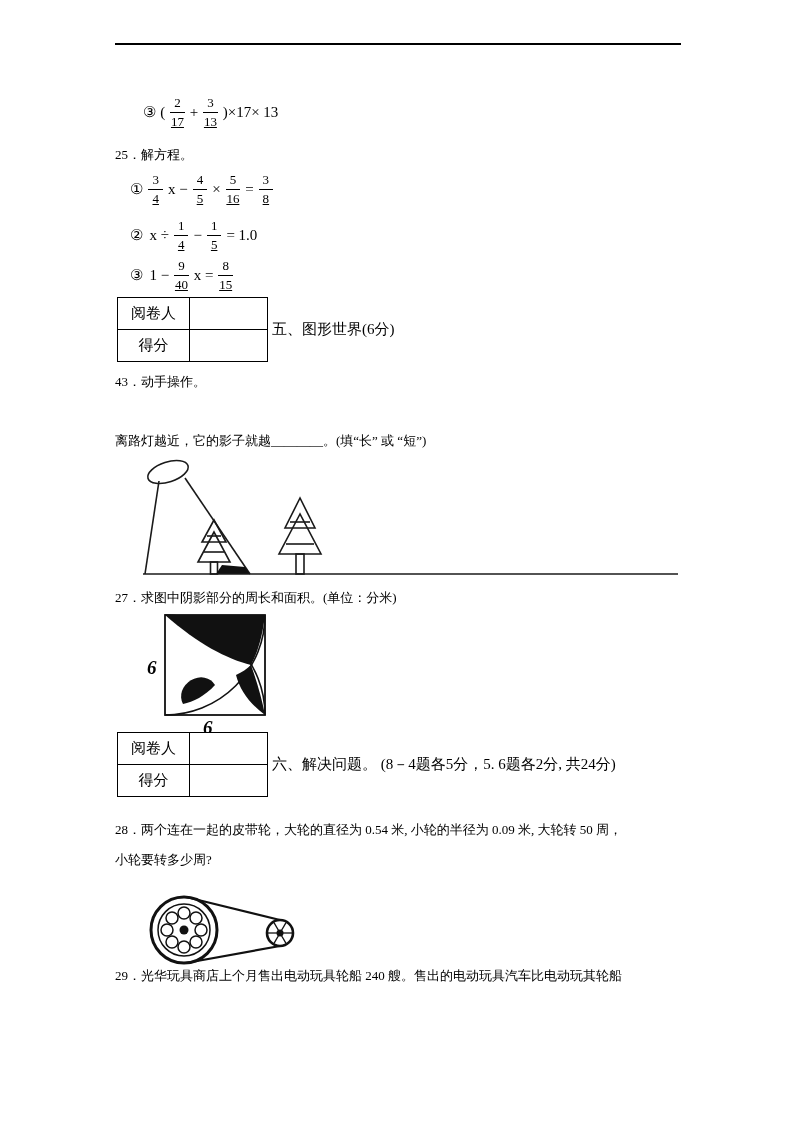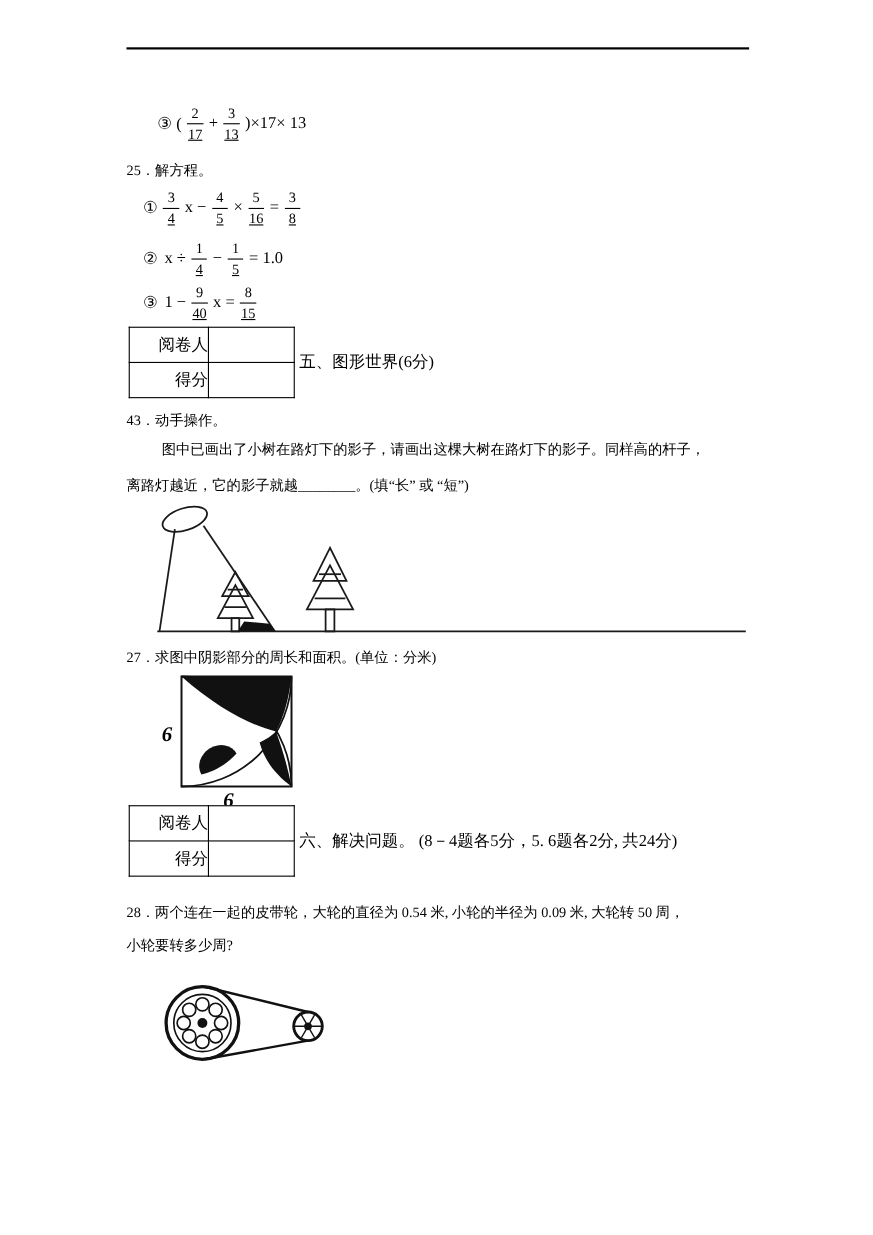--- a/index.html
+++ b/index.html
@@ -20,21 +20,21 @@
   .eq-txt { margin:0 3px; white-space:pre; }
   .frac {
     display:inline-flex; flex-direction:column; align-items:center;
     margin:0 2px; font-size:13px; line-height:1.2;
   }
   .frac .num { border-bottom:1.4px solid #000; padding:0 4px 1px; }
   .frac .den { padding-top:1px;text-decoration:underline; }
 
   table.score { border-collapse:collapse; background:#fff; }
   table.score td { border:1.5px solid #000; height:32px; }
-  td.lbl { width:72px; text-align:right; font-size:15px; }
+  td.lbl { width:72px; text-align:center; font-size:15px; }
   td.blank { width:78px; }
 
   .table-row { display:flex; align-items:center; gap:4px; }
   .section-heading { font-size:15px; white-space:nowrap; }
 
   svg text { font-family:"Liberation Serif","DejaVu Serif",serif; }
 </style>
 </head>
 <body>
 
@@ -117,21 +117,20 @@
       <tr>
         <td class="lbl">得分</td>
         <td class="blank"></td>
       </tr>
     </tbody>
       </table>
     <span class="section-heading">五、图形世界(6分)</span>
   </div>
 
   <div class="abs text" style="left:115px;top:373px">43．动手操作。</div>
-  <div class="abs text" style="left:147px;top:400px">图中已画出了小树在路灯下的影子，请画出这棵大树在路灯下的影子。同样高的杆子，</div>
   <div class="abs text" style="left:115px;top:432px">离路灯越近，它的影子就越________。(填“长” 或 “短”)</div>
 
   <svg class="abs" style="left:138px;top:456px" width="545" height="124" viewBox="0 0 545 124">
     <g stroke="#1a1a1a" fill="none" stroke-width="1.6">
       <ellipse cx="30" cy="16" rx="21" ry="10" transform="rotate(-18 30 16)"></ellipse>
       <line x1="21" y1="25" x2="7" y2="118"></line>
       <line x1="47" y1="22" x2="112" y2="118"></line>
       <g>
         <polygon points="76,64 64,86 88,86"></polygon>
         <polygon points="76,76 60,106 92,106"></polygon>
@@ -206,14 +205,15 @@
         <line x1="142" y1="49" x2="148" y2="59.4"></line>
         <line x1="142" y1="49" x2="136" y2="59.4"></line>
         <line x1="142" y1="49" x2="130" y2="49"></line>
         <line x1="142" y1="49" x2="136" y2="38.6"></line>
         <line x1="142" y1="49" x2="148" y2="38.6"></line>
       </g>
       <circle cx="142" cy="49" r="3.5" fill="#111" stroke="none"></circle>
     </g>
   </svg>
 
+  <div class="abs text" style="left:115px;top:967px">29．光华玩具商店上个月售出电动玩具轮船 240 艘。售出的电动玩具汽车比电动玩其轮船</div>
 
 </div>
 
 </body></html>

